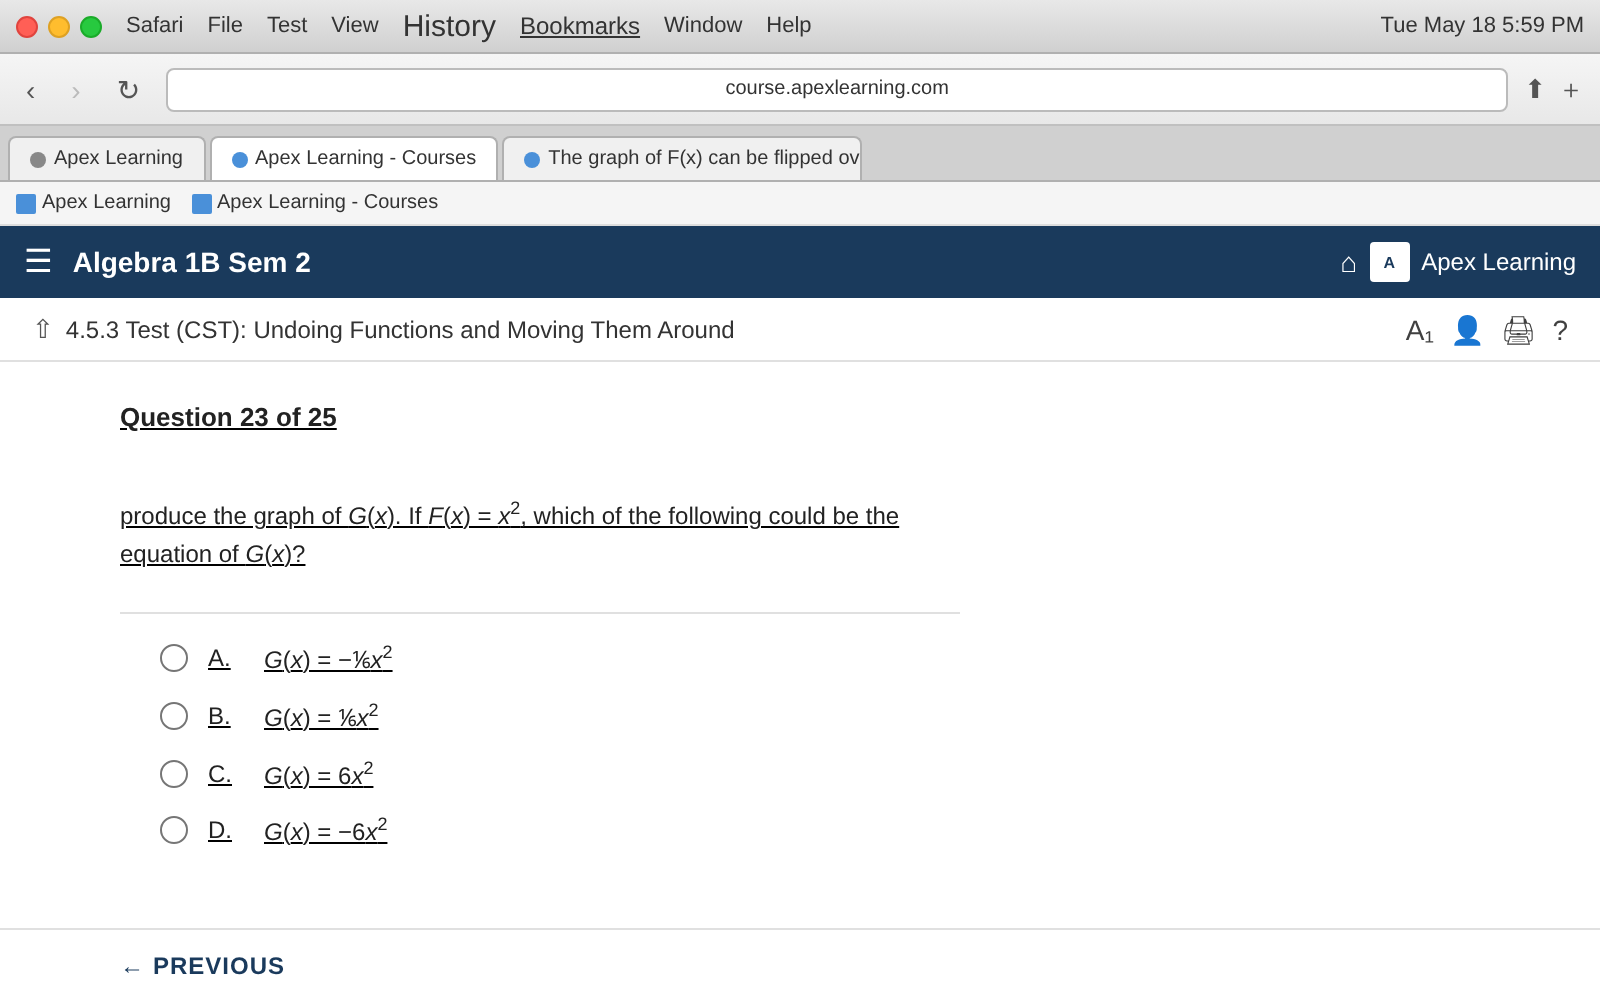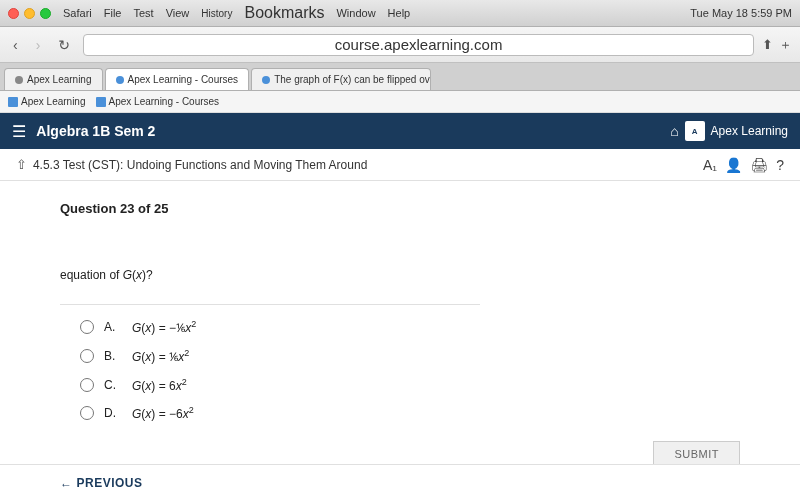--- a/index.html
+++ b/index.html
@@ -38,21 +38,21 @@
     .nav-btn:disabled { color: #bbb; }
     .address-bar {
       flex: 1;
       height: 22px;
       border: 1px solid #bbb;
       border-radius: 4px;
       background: #fff;
       display: flex;
       align-items: center;
       justify-content: center;
-      font-size: 15px;
+      font-size: 10px;
       color: #333;
       padding: 0 8px;
     }
     .toolbar-icons { display: flex; gap: 6px; align-items: center; color: #555; font-size: 13px; }
 
     
     .browser-tabs {
       height: 28px;
       background: #d0d0d0;
       display: flex;
@@ -109,20 +109,21 @@
     }
     .breadcrumb-section { display: flex; align-items: center; gap: 6px; font-size: 12px; color: #333; }
     .nav-icons { display: flex; gap: 8px; align-items: center; color: #555; }
     .nav-icon-btn { background: none; border: none; cursor: pointer; color: #404040; font-size: 14px; }
 
     
     .main-content {
       padding: 20px 60px 20px 60px;
       background: #fff;
       flex: 1;
+      text-decoration: underline;
     }
     .question-number { font-size: 13px; font-weight: 600; color: #222; margin-bottom: 12px; }
     .question-text { font-size: 12px; color: #222; line-height: 1.6; margin-bottom: 18px; max-width: 480px; }
     .answer-options { display: flex; flex-direction: column; gap: 12px; margin-left: 20px; }
     .answer-option { display: flex; align-items: center; gap: 10px; font-size: 12px; color: #222; }
     .answer-option input[type="radio"] { width: 14px; height: 14px; cursor: pointer; }
     .option-label { font-weight: 500; min-width: 18px; }
     .math-expr { font-size: 12px; color: #222; }
     .submit-area { display: flex; justify-content: flex-end; margin-top: 20px; padding-right: 0; }
     .submit-btn {
@@ -208,22 +209,22 @@
   <div class="os-bar-left">
     <div class="traffic-lights">
       <div class="tl tl-red"></div>
       <div class="tl tl-yellow"></div>
       <div class="tl tl-green"></div>
     </div>
     <span style="font-size:11px; color:#333;">Safari</span>
     <span style="font-size:11px; cursor:pointer;">File</span>
     <span style="font-size:11px; cursor:pointer;">Test</span>
     <span style="font-size:11px; cursor:pointer;">View</span>
-    <span style="font-size:10px; cursor:pointer;">History</span>
-    <span style="font-size:16px; cursor:pointer;">Bookmarks</span>
+    <span style="font-size:15px; cursor:pointer;">History</span>
+    <span style="font-size:12px; cursor:pointer;text-decoration:underline;">Bookmarks</span>
     <span style="font-size:11px; cursor:pointer;">Window</span>
     <span style="font-size:11px; cursor:pointer;">Help</span>
   </div>
   <div class="os-bar-right">Tue May 18  5:59 PM</div>
 </div>
 
 <div class="browser-toolbar">
   <button class="nav-btn">‹</button>
   <button class="nav-btn" disabled="">›</button>
   <button class="nav-btn">↻</button>
@@ -287,21 +288,21 @@
   </div>
 </div>
 
 <div class="content-wrapper">
   <div class="main-content">
 
     <div class="question-number">Question 23 of 25</div>
 
     <div class="question-text">
       <br>
-      <br>
+      <span>produce the graph of <span class="italic">G</span>(<span class="italic">x</span>). If <span class="italic">F</span>(<span class="italic">x</span>) = <span class="italic">x</span><sup>2</sup>, which of the following could be the</span><br>
       <span>equation of <span class="italic">G</span>(<span class="italic">x</span>)?</span>
     </div>
 
     <hr class="divider-line">
 
     <div class="answer-options">
 
       <div class="answer-option">
         <input type="radio" name="answer" id="optA" style="">
         <label class="option-label" for="optA">A.</label>
@@ -321,23 +322,20 @@
       </div>
 
       <div class="answer-option">
         <input type="radio" name="answer" id="optD" style="">
         <label class="option-label" for="optD">D.</label>
         <span class="math-expr"><span class="italic">G</span>(<span class="italic">x</span>) = −6<span class="italic">x</span><sup>2</sup></span>
       </div>
 
     </div>
 
-    <div class="submit-area">
-      <button class="submit-btn">SUBMIT</button>
-    </div>
 
   </div>
 </div>
 
 <div class="bottom-nav">
   <button class="prev-btn">
     <span>←</span>
     <span>PREVIOUS</span>
   </button>
 </div>

